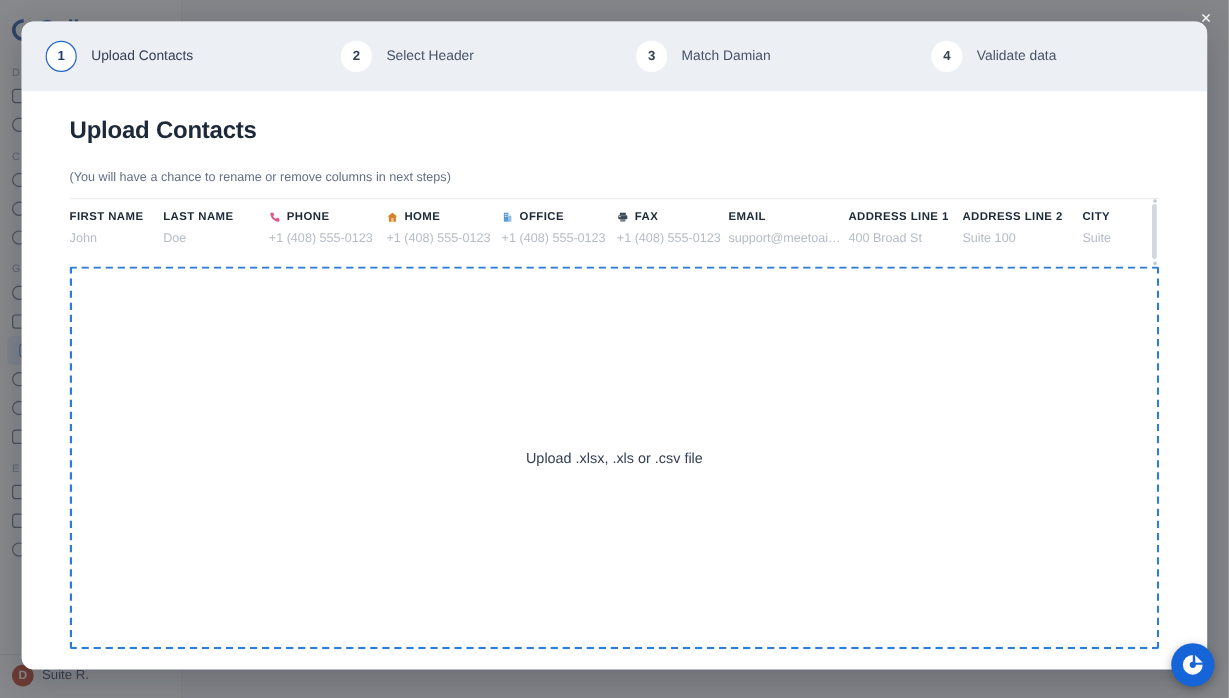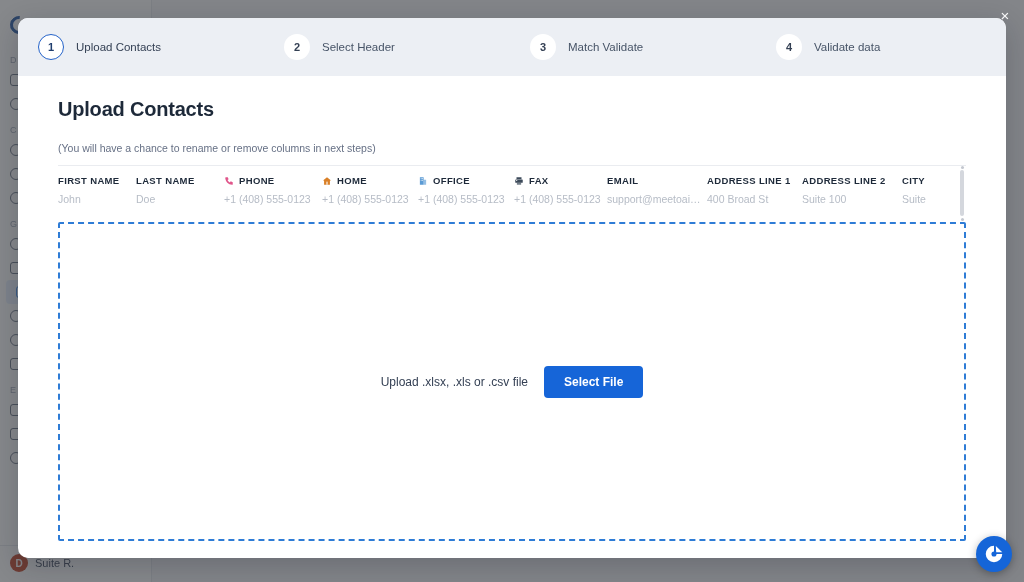--- a/index.html
+++ b/index.html
@@ -172,21 +172,21 @@
     position: absolute; right: 2.5px;
     width: 3px; height: 3px; background: #c3c7cf; border-radius: 50%;
   }
 
   
   .dropzone {
     flex: 1;
     margin: 11px 0 17px 0;
     border: 2px dashed #2e7cd6;
     border-radius: 2px;
-    display: flex; flex-direction: row;
+    display: flex; flex-direction: column;
     align-items: center; justify-content: center;
     gap: 16px;
     background: #ffffff;
   }
   .dz-text { font-size: 12px; color: #344054; }
   .dz-button {
     background: #1665d8; color: #ffffff;
     font-size: 12px; font-weight: bold;
     border: none; border-radius: 4px;
     padding: 9px 20px;
@@ -283,21 +283,21 @@
     <div class="step active">
       <span class="step-circle">1</span>
       <span class="step-label">Upload Contacts</span>
     </div>
     <div class="step">
       <span class="step-circle">2</span>
       <span class="step-label">Select Header</span>
     </div>
     <div class="step">
       <span class="step-circle">3</span>
-      <span class="step-label">Match Validate</span>
+      <span class="step-label">Match Damian</span>
     </div>
     <div class="step">
       <span class="step-circle">4</span>
       <span class="step-label">Validate data</span>
     </div>
   </div>
 
   <div class="modal-body">
     <h1 class="page-title">Upload Contacts</h1>
     <div class="section-hint">(You will have a chance to rename or remove columns in next steps)</div>
@@ -404,21 +404,20 @@
             </tbody>
         </table>
       </div>
       <div class="vscroll"></div>
       <div class="vscroll-cap" style="top:0"></div>
       <div class="vscroll-cap" style="top:52px"></div>
     </div>
 
     <div class="dropzone">
       <div class="dz-text">Upload .xlsx, .xls or .csv file</div>
-      <button class="dz-button">Select File</button>
     </div>
   </div>
 </div>
 
 <div id="support-widget">
   <svg width="22" height="22" viewBox="0 0 24 24" aria-hidden="true">
     <path d="M12 3a9 9 0 1 0 9 9h-6.2a2.8 2.8 0 1 1-2.8-2.8z" fill="#ffffff"></path>
     <path d="M14 3.2 21 10l-6.6.1z" fill="#ffffff"></path>
   </svg>
 </div>

